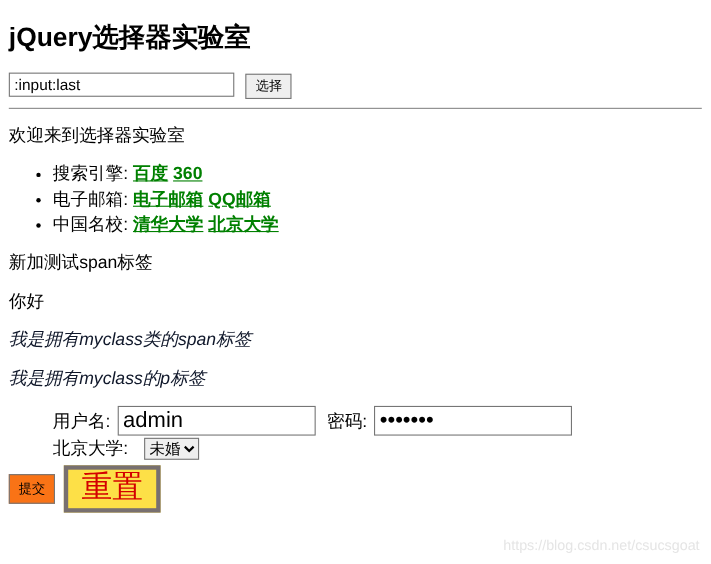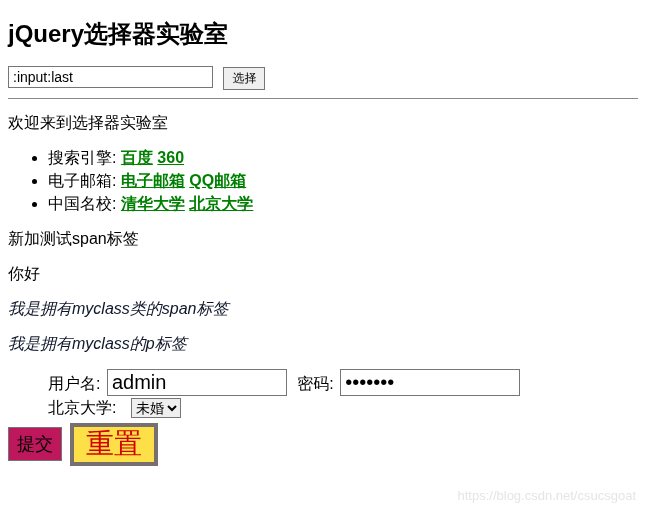--- a/index.html
+++ b/index.html
@@ -42,24 +42,24 @@
   }
   .form-row input[type=text] { width: 170px; }
   .form-row input[type=password] { width: 170px; }
   .form-row select {
     font-size: 14px;
     border: 1px solid #767676;
     margin-left: 8px;
   }
   .submit-row { margin-top: 4px; display: flex; align-items: center; gap: 8px; }
   .submit-btn {
-    font-size: 18px;
+    font-size: 12px;
     padding: 4px 8px;
     border: 1px solid #767676;
-    background: #be185d;
+    background: #f97316;
   }
   .reset-selected {
     font-size: 28px;
     color: #d40000;
     background: #fde047;
     border: 4px solid #787070;
     padding: 2px 12px;
     font-family: "SimSun", serif;
     line-height: 1.1;
   }

